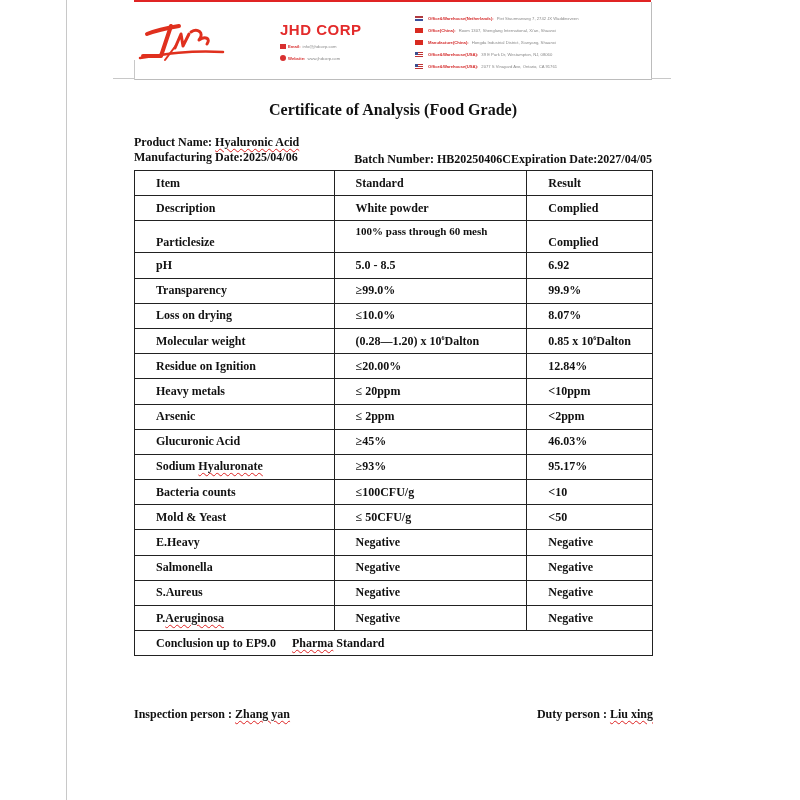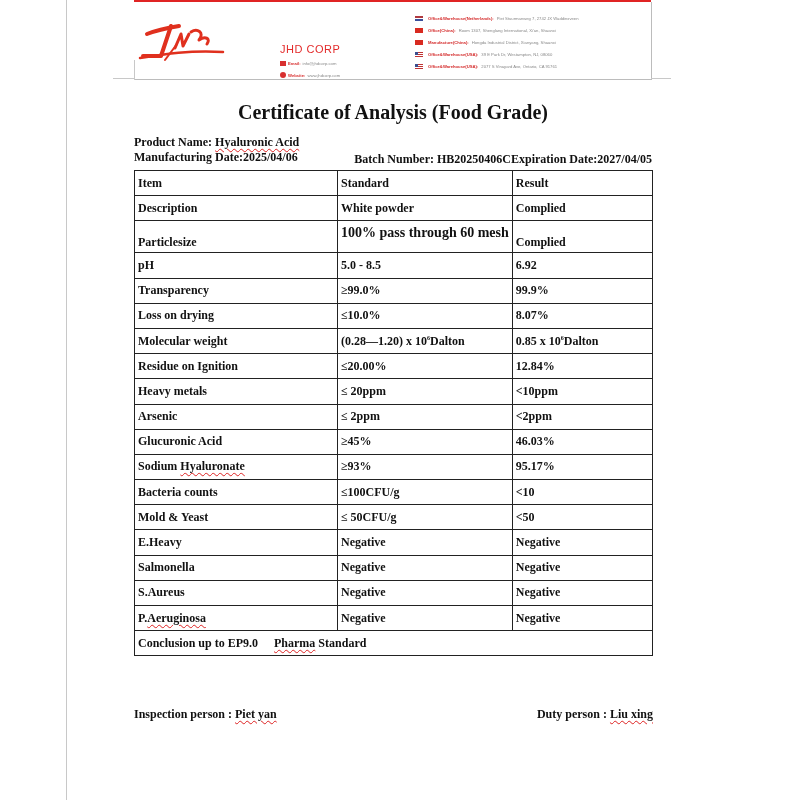--- a/index.html
+++ b/index.html
@@ -11,53 +11,53 @@
   .header-topline { position: absolute; left: 134px; top: 0; width: 517px; height: 2px; background: #e02424; }
   .header-box {
     position: absolute; left: 134px; top: 2px; width: 517px; height: 77px;
     border-right: 1px solid #bcbcbc; border-bottom: 1px solid #bcbcbc;
   }
   .header-corner-l { position: absolute; left: 113px; top: 78px; width: 22px; height: 1px; background: #c8c8c8; }
   .header-corner-r { position: absolute; left: 651px; top: 78px; width: 20px; height: 1px; background: #c8c8c8; }
   .header-tick-l { position: absolute; left: 134px; top: 60px; width: 1px; height: 20px; background: #c8c8c8; }
   .logo { position: absolute; left: 135px; top: 14px; width: 100px; height: 55px; }
   .brand { position: absolute; left: 280px; top: 21px; font-family: "Liberation Sans", sans-serif; }
-  .brand-name { color: #e32b2b; font-size: 11px; letter-spacing: 0.5px; font-weight: normal; margin-top: 22px; }
+  .brand-name { color: #e32b2b; font-size: 15px; letter-spacing: 0.5px; font-weight: bold; }
   .brand-line { display: flex; align-items: center; font-size: 4.2px; color: #888; margin-top: 6px; }
   .brand-line .lab { color: #d83030; font-weight: bold; margin: 0 2px 0 2px; }
   .mini-icon { width: 6px; height: 5px; background: #d83030; display: inline-block; }
   .mini-icon.round { border-radius: 50%; width: 6px; height: 6px; }
   .offices { position: absolute; left: 415px; top: 12px; font-family: "Liberation Sans", sans-serif; }
   .office { display: flex; align-items: center; height: 12px; font-size: 4.2px; color: #888; white-space: nowrap; }
   .flag { width: 8px; height: 5px; margin-right: 5px; display: inline-block; }
   .flag.nl { background: linear-gradient(#b03a40 0 33%, #fff 33% 66%, #3a4e9b 66%); }
   .flag.cn { background: #d82a20; }
   .flag.us { background: repeating-linear-gradient(#c03434 0 1px, #fff 1px 2px); position: relative; }
   .flag.us::before { content: ""; position: absolute; left: 0; top: 0; width: 3px; height: 3px; background: #3b4f8f; }
   .office .lab { color: #d42b2b; font-weight: bold; margin-right: 3px; }
 
   .title {
     position: absolute; left: 134px; width: 518px; top: 101px; text-align: center;
-    font-size: 20px; font-weight: bold;
+    font-size: 16px; font-weight: bold;
   }
   .meta { position: absolute; left: 134px; width: 518px; font-size: 12px; font-weight: bold; display: flex; justify-content: space-between; }
   .meta.row1 { top: 135px; flex-direction: column; }
   .meta.row2 { top: 152px; justify-content: flex-end; }
   .squiggle { text-decoration: underline wavy #d22; text-decoration-thickness: 1px; text-underline-offset: 2px; }
 
   table.coa {
     position: absolute; left: 134px; top: 170px; width: 519px;
     border-collapse: collapse; font-size: 12px; font-weight: bold;
   }
   table.coa td {
-    border: 1.4px solid #222; padding: 0 3px; height: 24.2px; vertical-align: middle; white-space: nowrap;
+    border: 1.4px solid #222; padding: 0 21px; height: 24.2px; vertical-align: middle; white-space: nowrap;
   }
   table.coa td.c1 { width: 196px; }
   table.coa td.c2 { width: 164px; }
-  table.coa td.small { font-size: 14px; vertical-align: top; padding-top: 4px; text-align: center; }
+  table.coa td.small { font-size: 11px; vertical-align: top; padding-top: 4px; }
   table.coa tr.tall td { height: 27px; }
   table.coa td.bottom { vertical-align: bottom; padding-bottom: 2px; }
   sup { font-size: 6px; vertical-align: 5px; }
   .gap { display: inline-block; width: 16px; }
 
   .sign { position: absolute; top: 707px; left: 134px; width: 519px; display: flex; justify-content: space-between; font-size: 12px; font-weight: bold; }
 </style>
 </head>
 <body>
 
@@ -236,18 +236,18 @@
     <td>Negative</td>
   </tr>
   <tr>
     <td colspan="3"><span>Conclusion up to EP9.0</span><span class="gap"></span><span class="squiggle">Pharma</span><span> Standard</span></td>
   </tr>
 </tbody>
   </table>
 
 <div class="sign">
   <span>
-    <span>Inspection person : </span><span class="squiggle">Piet yan</span>
+    <span>Inspection person : </span><span class="squiggle">Zhang yan</span>
   </span>
   <span>
     <span>Duty person : </span><span class="squiggle">Liu xing</span>
   </span>
 </div>
 
 </body></html>

